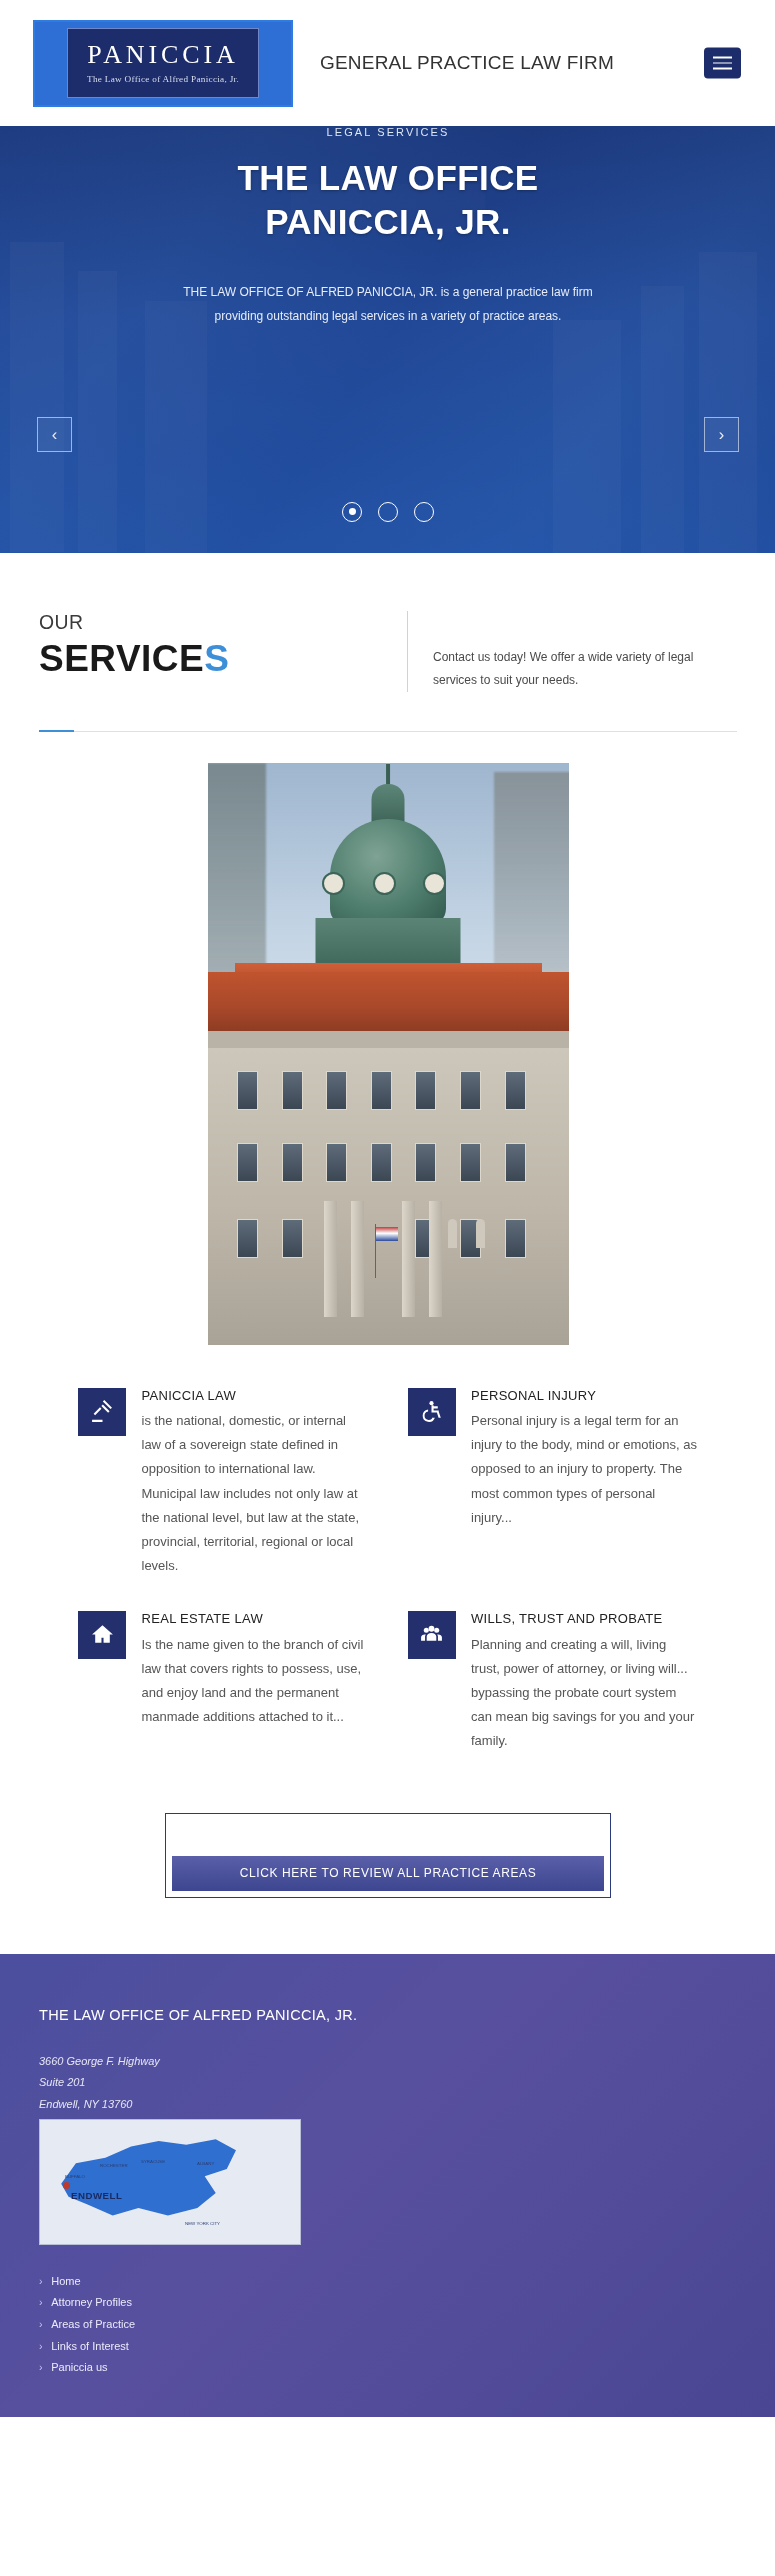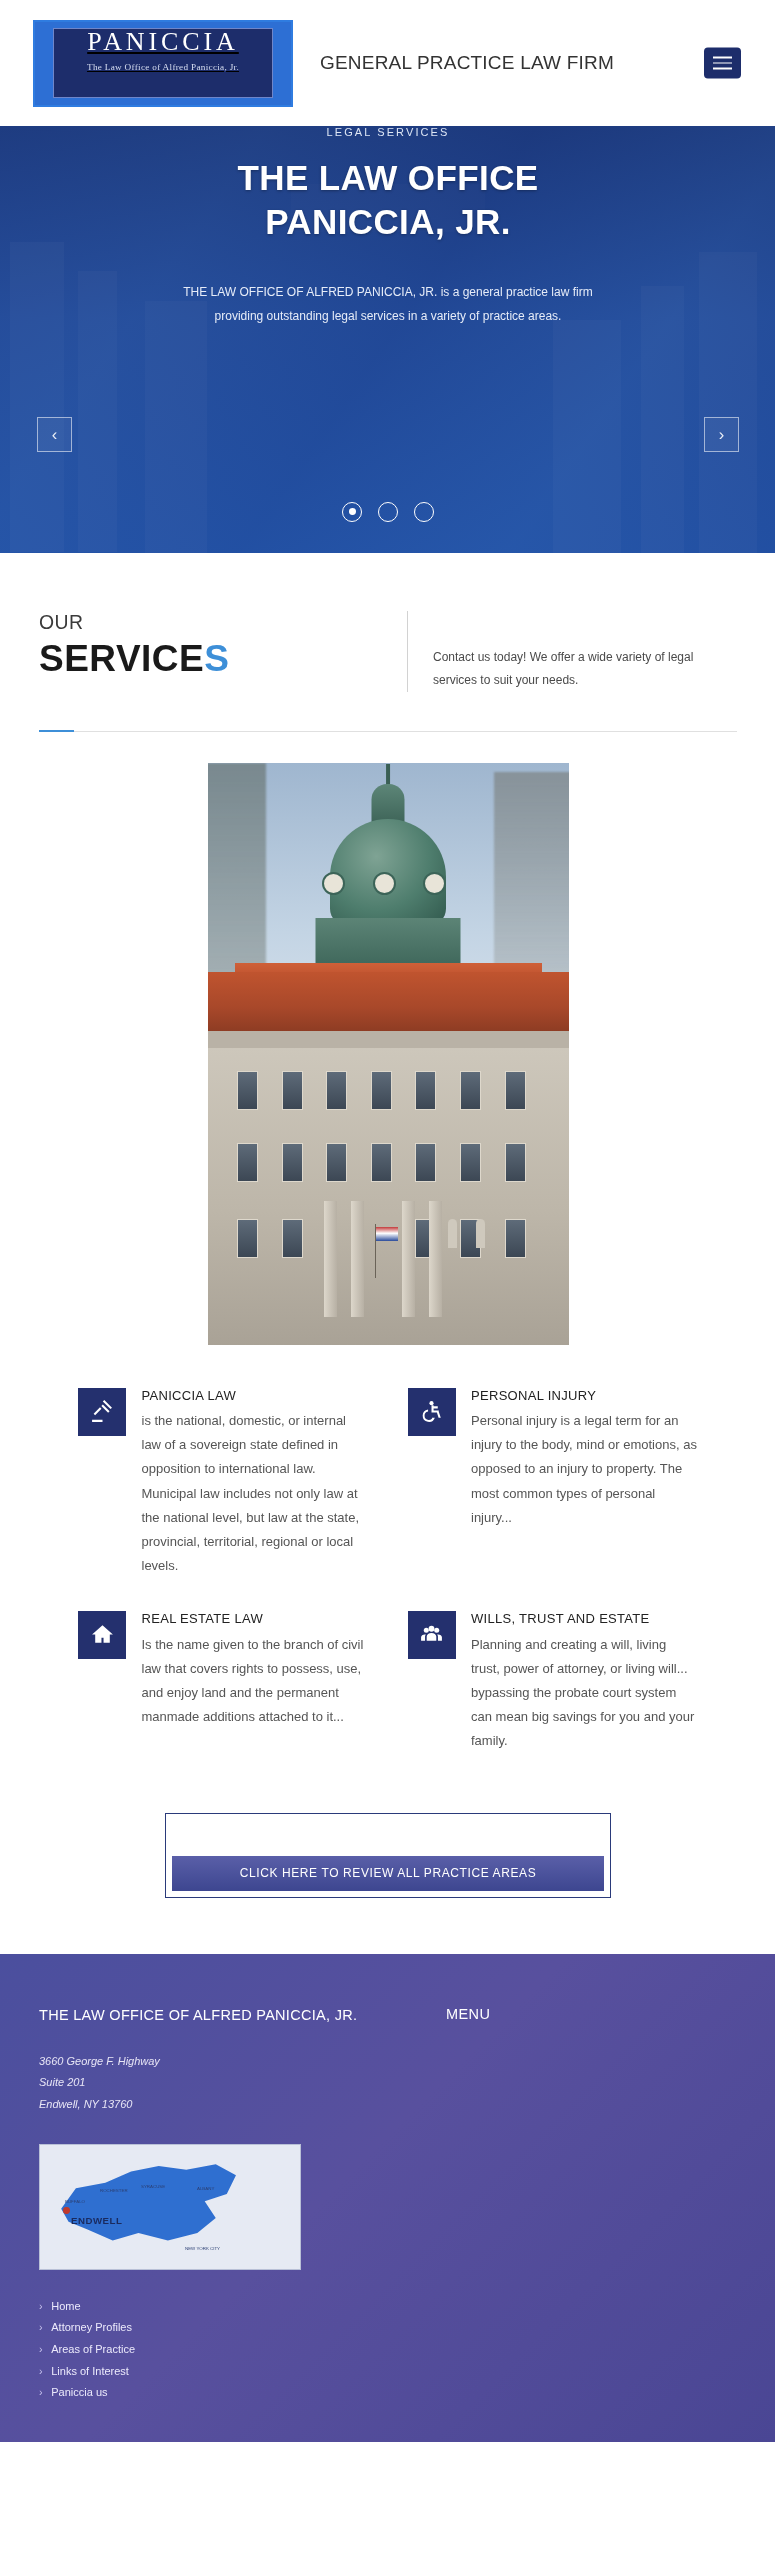--- a/index.html
+++ b/index.html
@@ -24,29 +24,28 @@
     width: 260px;
     height: 87px;
     background: #2d6fd4;
     border: 2.9px solid #2f7ce0;
     display: flex;
     align-items: center;
     justify-content: center;
     flex-shrink: 0;
   }
   .logo-inner {
-    width: 220px;
+    width: 192px;
     height: 70px;
     background: #1d2d6b;
     display: flex;
     flex-direction: column;
     align-items: center;
-    justify-content: flex-start;
+    justify-content: center;
     border: 1px solid #6f86c9;
-    text-decoration: underline;
   }
   .logo-name {
     color: #ffffff;
     font-family: "Liberation Serif", serif;
     font-size: 26px;
     letter-spacing: 3.9px;
     font-weight: normal;
     line-height: 1;
   }
   .logo-sub {
@@ -346,21 +345,21 @@
     font-weight: normal;
   }
   .footer-addr {
     margin-top: 23px;
     font-size: 11px;
     line-height: 1.95;
     color: #e8e6f6;
     font-style: italic;
   }
   .footer-map {
-    margin-top: 29px;
+    margin-top: 4px;
     width: 262px; height: 126px;
     background: #dfe3ee;
     border: 1px solid #b9c0d6;
     position: relative;
     overflow: hidden;
   }
   .map-sea { position:absolute; inset:0; background:#e6eaf3; }
   .map-ny {
     position:absolute; left:17.5px; top:15.5px; width:184px; height:93px;
     background:#2f6fd0;
@@ -532,21 +531,21 @@
     <div class="card">
       <div class="card-icon">
         <svg viewBox="0 0 24 24">
             <circle cx="7" cy="8" r="2.4"></circle>
             <circle cx="17" cy="8" r="2.4"></circle>
             <circle cx="12" cy="6.5" r="2.8"></circle>
             <path d="M12 10.5c-2.6 0-4.6 1.5-4.6 3.4V18h9.2v-4.1c0-1.9-2-3.4-4.6-3.4zM5.6 12c-2 0-3.6 1.2-3.6 2.7V18h3.8v-4.1c0-.7.3-1.4.8-1.9H5.6zM18.4 12h-1c.5.5.8 1.2.8 1.9V18H22v-3.3c0-1.5-1.6-2.7-3.6-2.7z"></path>
           </svg>
       </div>
       <div>
-        <div class="card-title">WILLS, TRUST AND ESTATE</div>
+        <div class="card-title">WILLS, TRUST AND PROBATE</div>
         <div class="card-text">Planning and creating a will, living trust, power of attorney, or living will... bypassing the probate court system can mean big savings for you and your family.</div>
       </div>
     </div>
 
   </div>
 
   <div class="cta-wrap">
     <div class="cta">
       <div class="cta-inner">CLICK HERE TO REVIEW ALL PRACTICE AREAS</div>
     </div>
@@ -589,18 +588,15 @@
         <div class="footer-link">
           <span class="chev">›</span>
           <span>Links of Interest</span>
         </div>
         <div class="footer-link">
           <span class="chev">›</span>
           <span>Paniccia us</span>
         </div>
       </div>
     </div>
-    <div class="footer-col-right">
-      <div class="footer-menu-title">MENU</div>
-    </div>
   </div>
 </div>
 
 
 </body></html>

